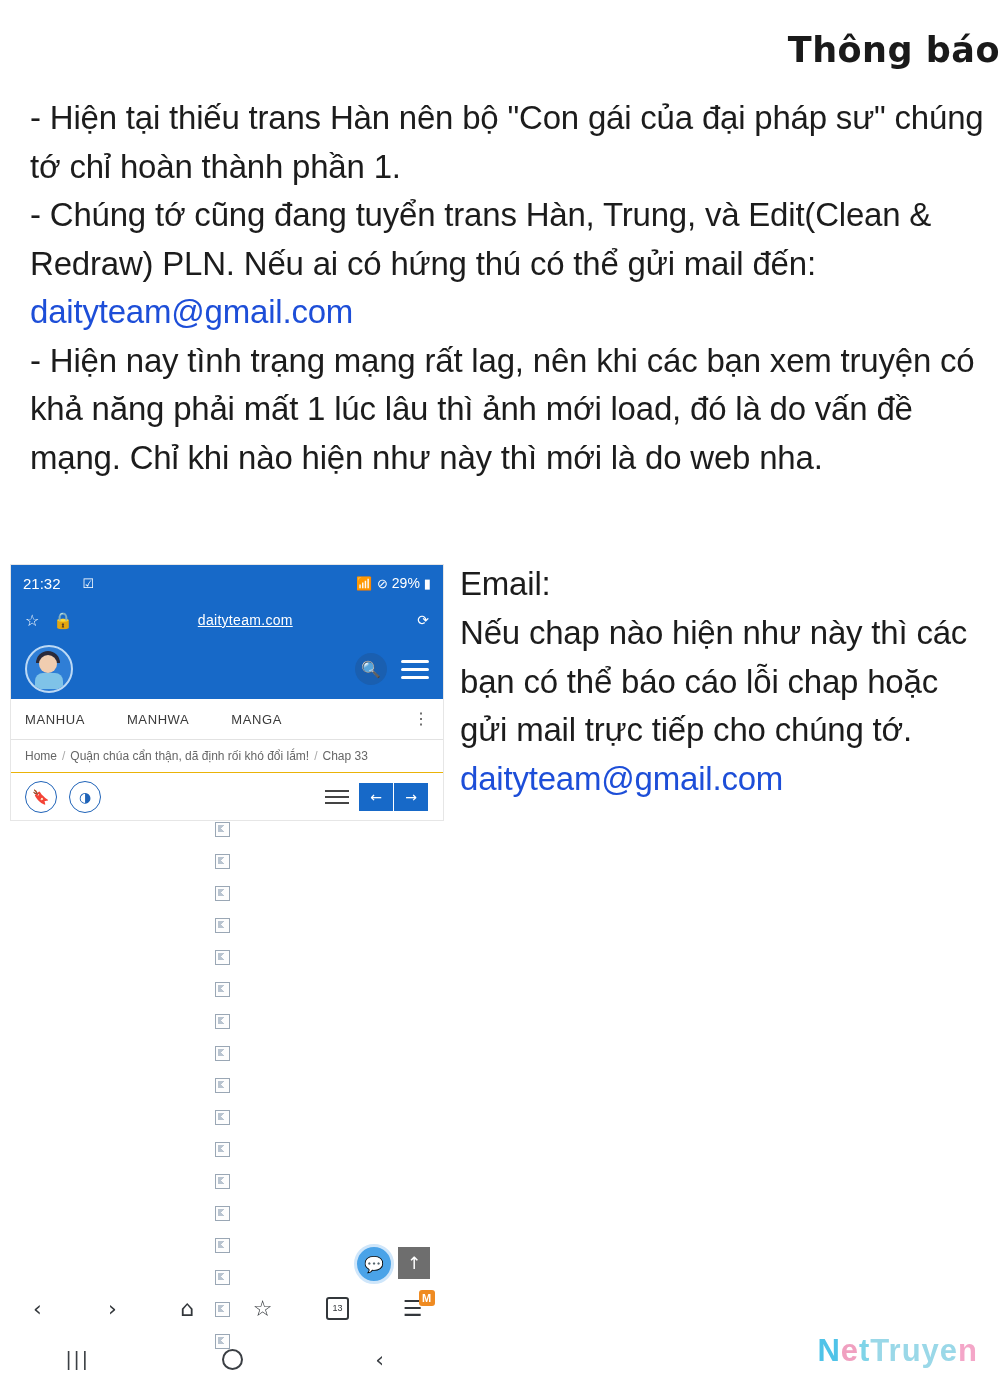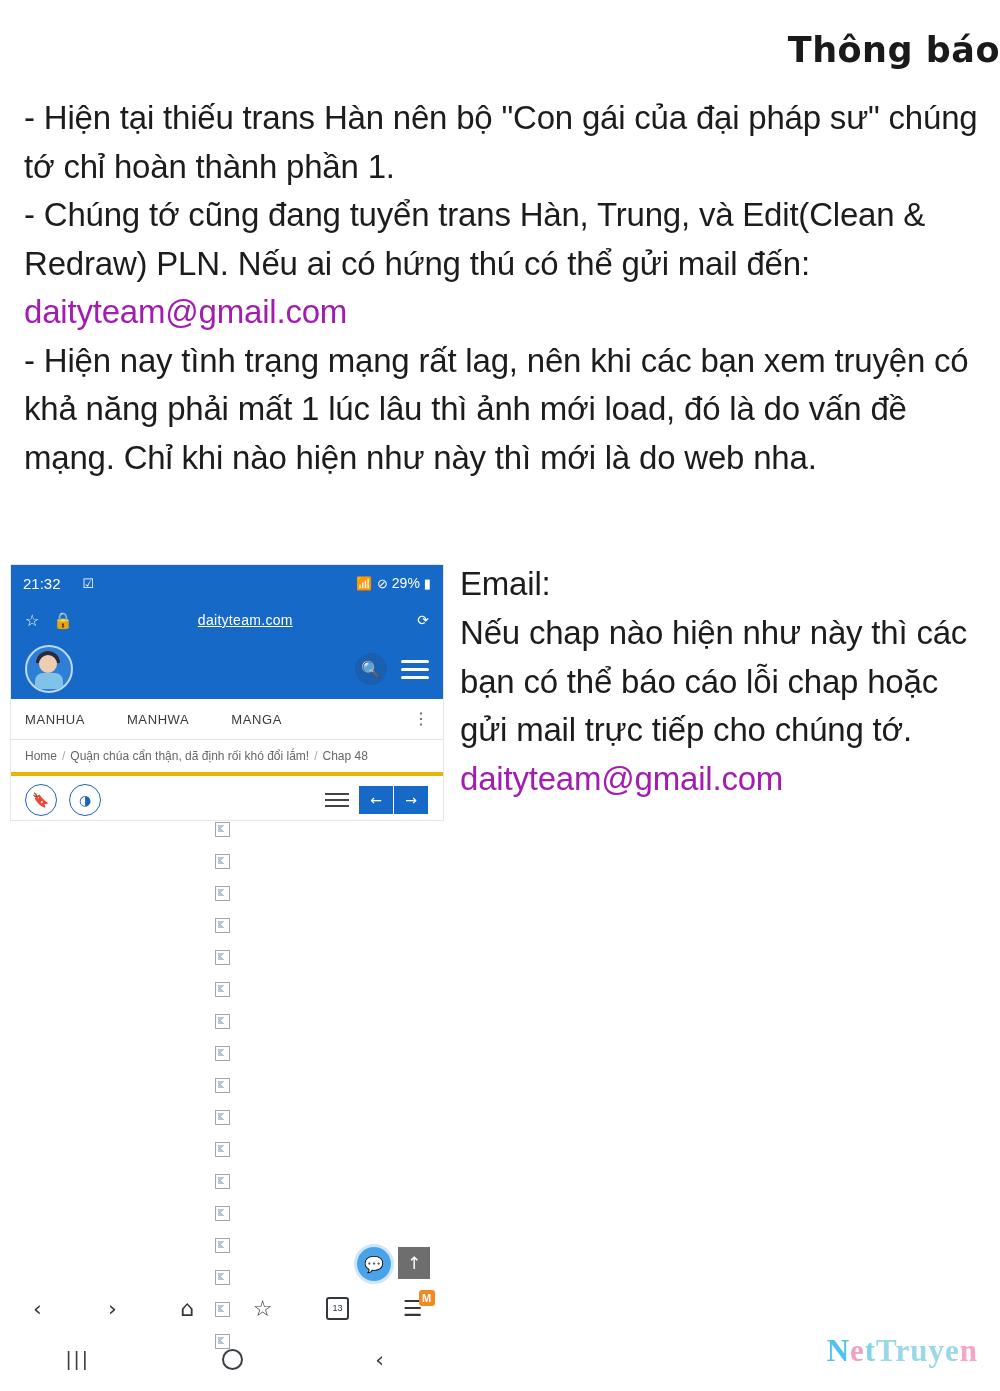--- a/index.html
+++ b/index.html
@@ -21,33 +21,33 @@
     text-align: right;
     font-size: 35px;
     font-weight: bold;
     letter-spacing: 0.5px;
     margin: 30px 0 0 0;
     font-family: "DejaVu Sans", sans-serif;
   }
 
   
   .notice-body {
-    margin: 24px 0 0 10px;
+    margin: 24px 0 0 16px;
     padding: 0 14px 0 14px;
     font-size: 33px;
     line-height: 1.47;
     font-family: "Liberation Sans", sans-serif;
     color: #1c1c1c;
     letter-spacing: -0.2px;
   }
   .notice-line {
     white-space: normal;
   }
   .email-link {
-    color: #a21caf;
+    color: #1d4ed8;
   }
 
   
   .mid-wrap {
     position: absolute;
     top: 560px;
     left: 0;
     width: 1000px;
     height: 420px;
   }
@@ -160,21 +160,21 @@
   .breadcrumb-row {
     height: 32px;
     display: flex;
     align-items: center;
     padding: 0 14px;
     font-size: 12px;
     color: #666;
     font-family: "Liberation Sans", sans-serif;
     white-space: nowrap;
     overflow: hidden;
-    border-bottom: 4px solid #eab308;
+    border-bottom: 1px solid #eab308;
   }
   .breadcrumb-row .sep { margin: 0 5px; color: #aaa; }
 
   .tool-row {
     height: 48px;
     display: flex;
     align-items: center;
     justify-content: space-between;
     padding: 0 14px;
   }
@@ -319,21 +319,21 @@
     letter-spacing: 3px;
     font-size: 20px;
   }
 
   
   .watermark {
     position: absolute;
     right: 22px;
     bottom: 22px;
     font-size: 31px;
-    font-family: Liberation Serif, serif;
+    font-family: Liberation Sans, sans-serif;
     font-weight: bold;
     letter-spacing: 1px;
   }
   .wm-n { color: #4fc3e8; }
   .wm-e { color: #f0a0c0; }
   .wm-t { color: #7fd4e8; }
   .wm-rest { color: #9ad8e8; }
   .wm-y { color: #f4a6c8; }
 </style>
 </head>
@@ -396,21 +396,21 @@
         <span>MANGA</span>
       </div>
       <div class="kebab">⋮</div>
     </div>
 
     <div class="breadcrumb-row">
       <span>Home</span>
       <span class="sep">/</span>
       <span>Quận chúa cẩn thận, dã định rối khó đổi lắm!</span>
       <span class="sep">/</span>
-      <span>Chap 48</span>
+      <span>Chap 33</span>
     </div>
 
     <div class="tool-row">
       <div class="tool-left">
         <div class="circle-btn">🔖</div>
         <div class="circle-btn">◑</div>
       </div>
       <div class="tool-right">
         <div class="lines-icon">
             <span></span>

